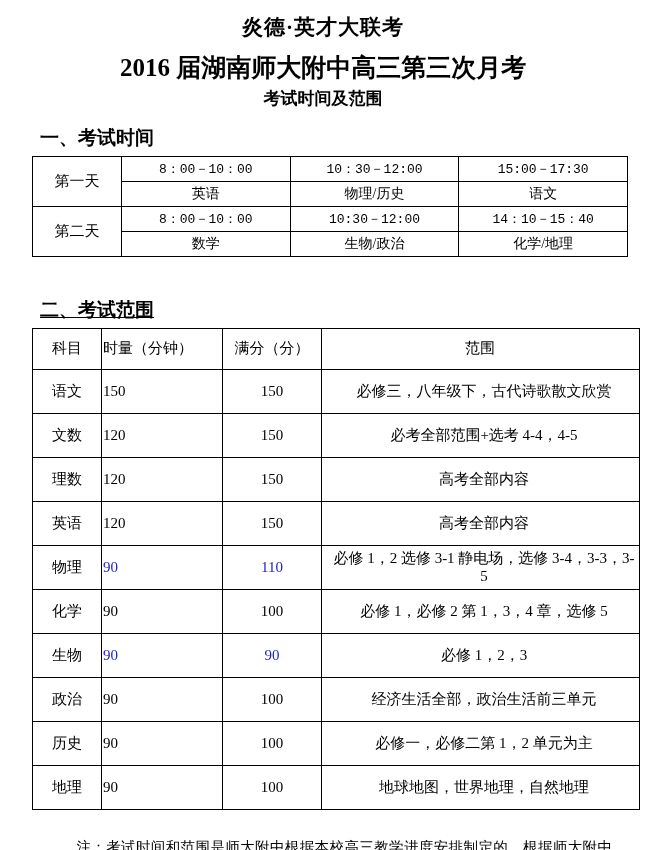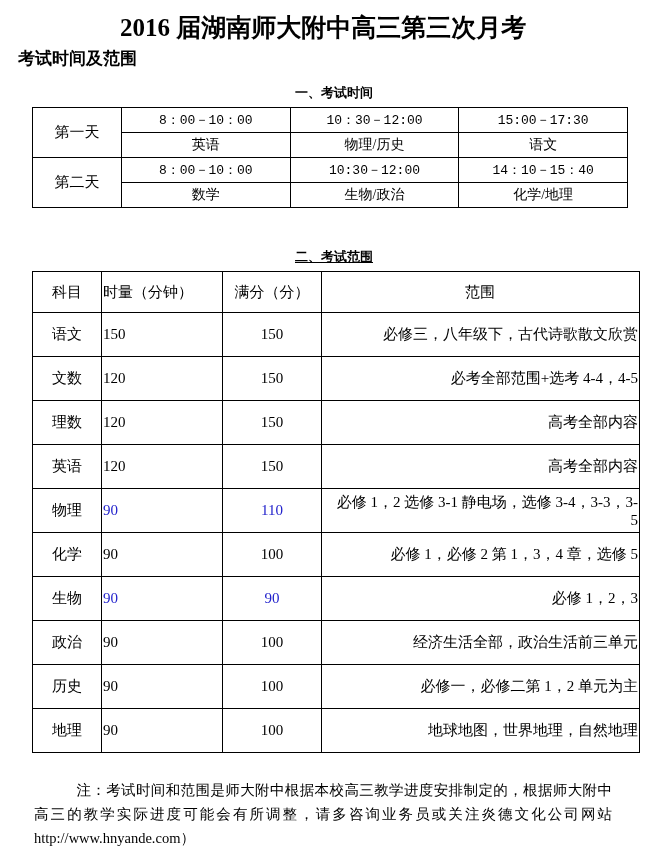--- a/index.html
+++ b/index.html
@@ -33,31 +33,31 @@
   }
   .title2 {
     text-align: center;
     font-size: 25px;
     font-weight: bold;
     letter-spacing: 0px;
     line-height: 1.3;
     margin-top: 12px;
   }
   .title3 {
+    text-align: center;
     font-size: 17px;
     font-weight: bold;
     line-height: 1.35;
     margin-top: 3px;
   }
 
   .section-head {
-    font-size: 13px;
+    font-size: 19px;
     font-weight: bold;
     margin: 14px 0 5px 22px;
-    text-align: center;
   }
   .section-head.two {
     margin-top: 40px;
     text-decoration: underline;
   }
 
   
   table {
     border-collapse: collapse;
   }
@@ -106,25 +106,24 @@
   .t2 .c-time {
     width: 118px;
     text-align: left;
   }
   .t2 .c-score {
     width: 96px;
     text-align: center;
     margin-left: 40px;
   }
   .t2 .c-scope {
-    text-align: right;
+    text-align: center;
     padding-left: 8px;
   }
   .t2 .head .c-scope {
-    text-align: center;
     padding-left: 0;
   }
   .t2 .head td {
     height: 38px;
   }
   .blue {
     color: #2222cc;
   }
 
   
@@ -137,20 +136,21 @@
   .note .indent {
     display: inline-block;
     width: 42px;
   }
 </style>
 </head>
 <body>
 
 <div class="page">
 
+  <div class="title1">炎德·英才大联考</div>
   <div class="title2">2016 届湖南师大附中高三第三次月考</div>
   <div class="title3">考试时间及范围</div>
 
   <div class="section-head">一、考试时间</div>
 
   <table class="t1">
     <tbody>
       <tr>
         <td class="daycell" rowspan="2">第一天</td>
         <td class="mono">8：00－10：00</td>

